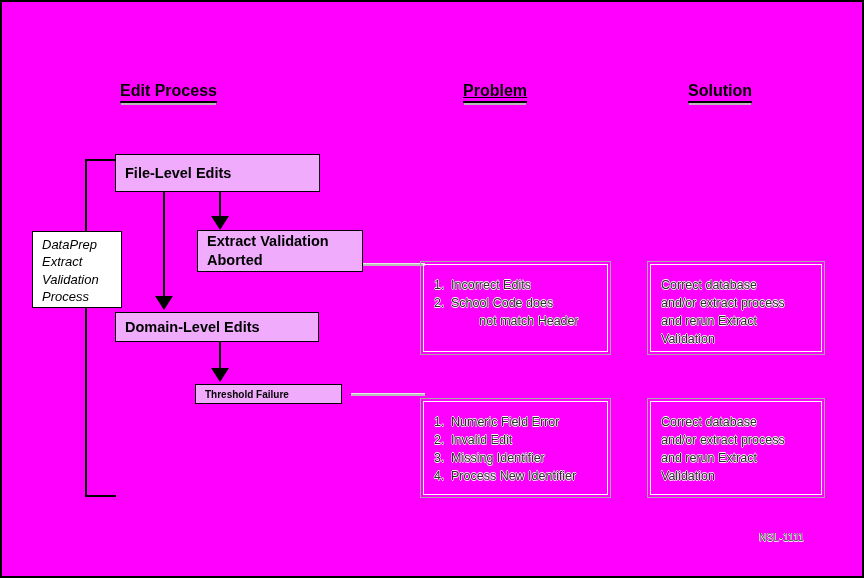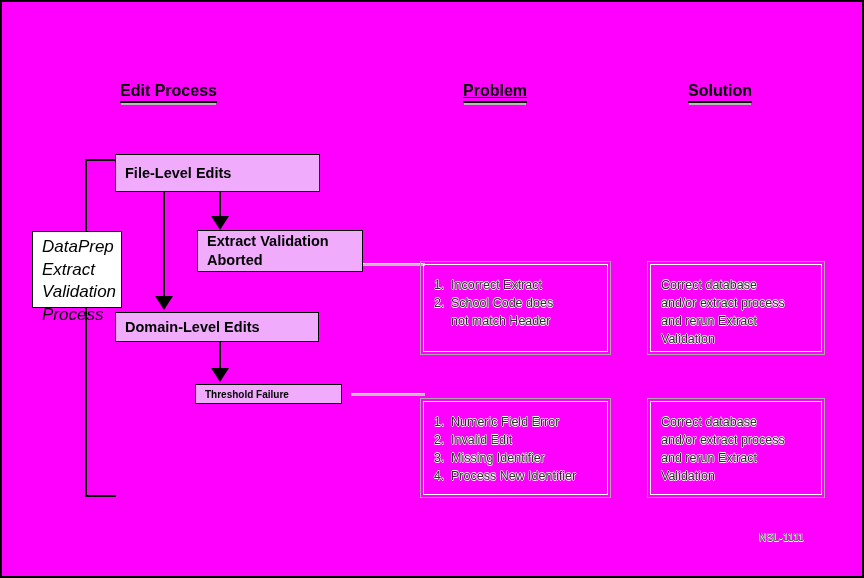--- a/index.html
+++ b/index.html
@@ -60,21 +60,21 @@
 
   
   #box-dataprep {
     position: absolute;
     left: 30px; top: 229px;
     width: 90px; height: 77px;
     background: #ffffff;
     border: 1px solid #000000;
     box-sizing: border-box;
     font-style: italic;
-    font-size: 17px;
+    font-size: 13px;
     color: #000000;
     line-height: 1.33;
     padding: 4px 0 0 9px;
     z-index: 5;
   }
   #box-dataprep div { white-space: nowrap; }
 
   
   .obox {
     position: absolute;
@@ -91,21 +91,21 @@
     text-shadow: 0.6px 0 0 #ffffff, -0.6px 0 0 #ffffff,
                  0 0.6px 0 #ffffff, 0 -0.6px 0 #ffffff;
   }
   #prob-1 { left: 421px; top: 262px; width: 185px; height: 88px; }
   #sol-1  { left: 648px; top: 262px; width: 172px; height: 88px; }
   #prob-2 { left: 421px; top: 399px; width: 185px; height: 94px; }
   #sol-2  { left: 648px; top: 399px; width: 172px; height: 94px; }
 
   .numline { display: flex; white-space: nowrap; }
   .numline .num { width: 17px; flex: 0 0 17px; }
-  .contline { padding-left: 17px; white-space: nowrap; }
+  .contline { padding-left: 17px; white-space: nowrap; text-align: center; }
   .plain { white-space: nowrap; }
 
   
   .vline {
     position: absolute;
     width: 2px;
     background: #000000;
     z-index: 2;
   }
   .hline {
@@ -209,21 +209,21 @@
     <div>Aborted</div>
   </div>
 
   <div class="pbox" id="box-threshold">
     <div>Threshold Failure</div>
   </div>
 
   <div class="obox" id="prob-1">
     <div class="numline">
       <span class="num">1.</span>
-      <span>Incorrect Extract</span>
+      <span>Incorrect Edits</span>
     </div>
     <div class="numline">
       <span class="num">2.</span>
       <span>School Code does</span>
     </div>
     <div class="contline">not match Header</div>
   </div>
 
   <div class="obox" id="sol-1">
     <div class="plain">Correct database</div>

